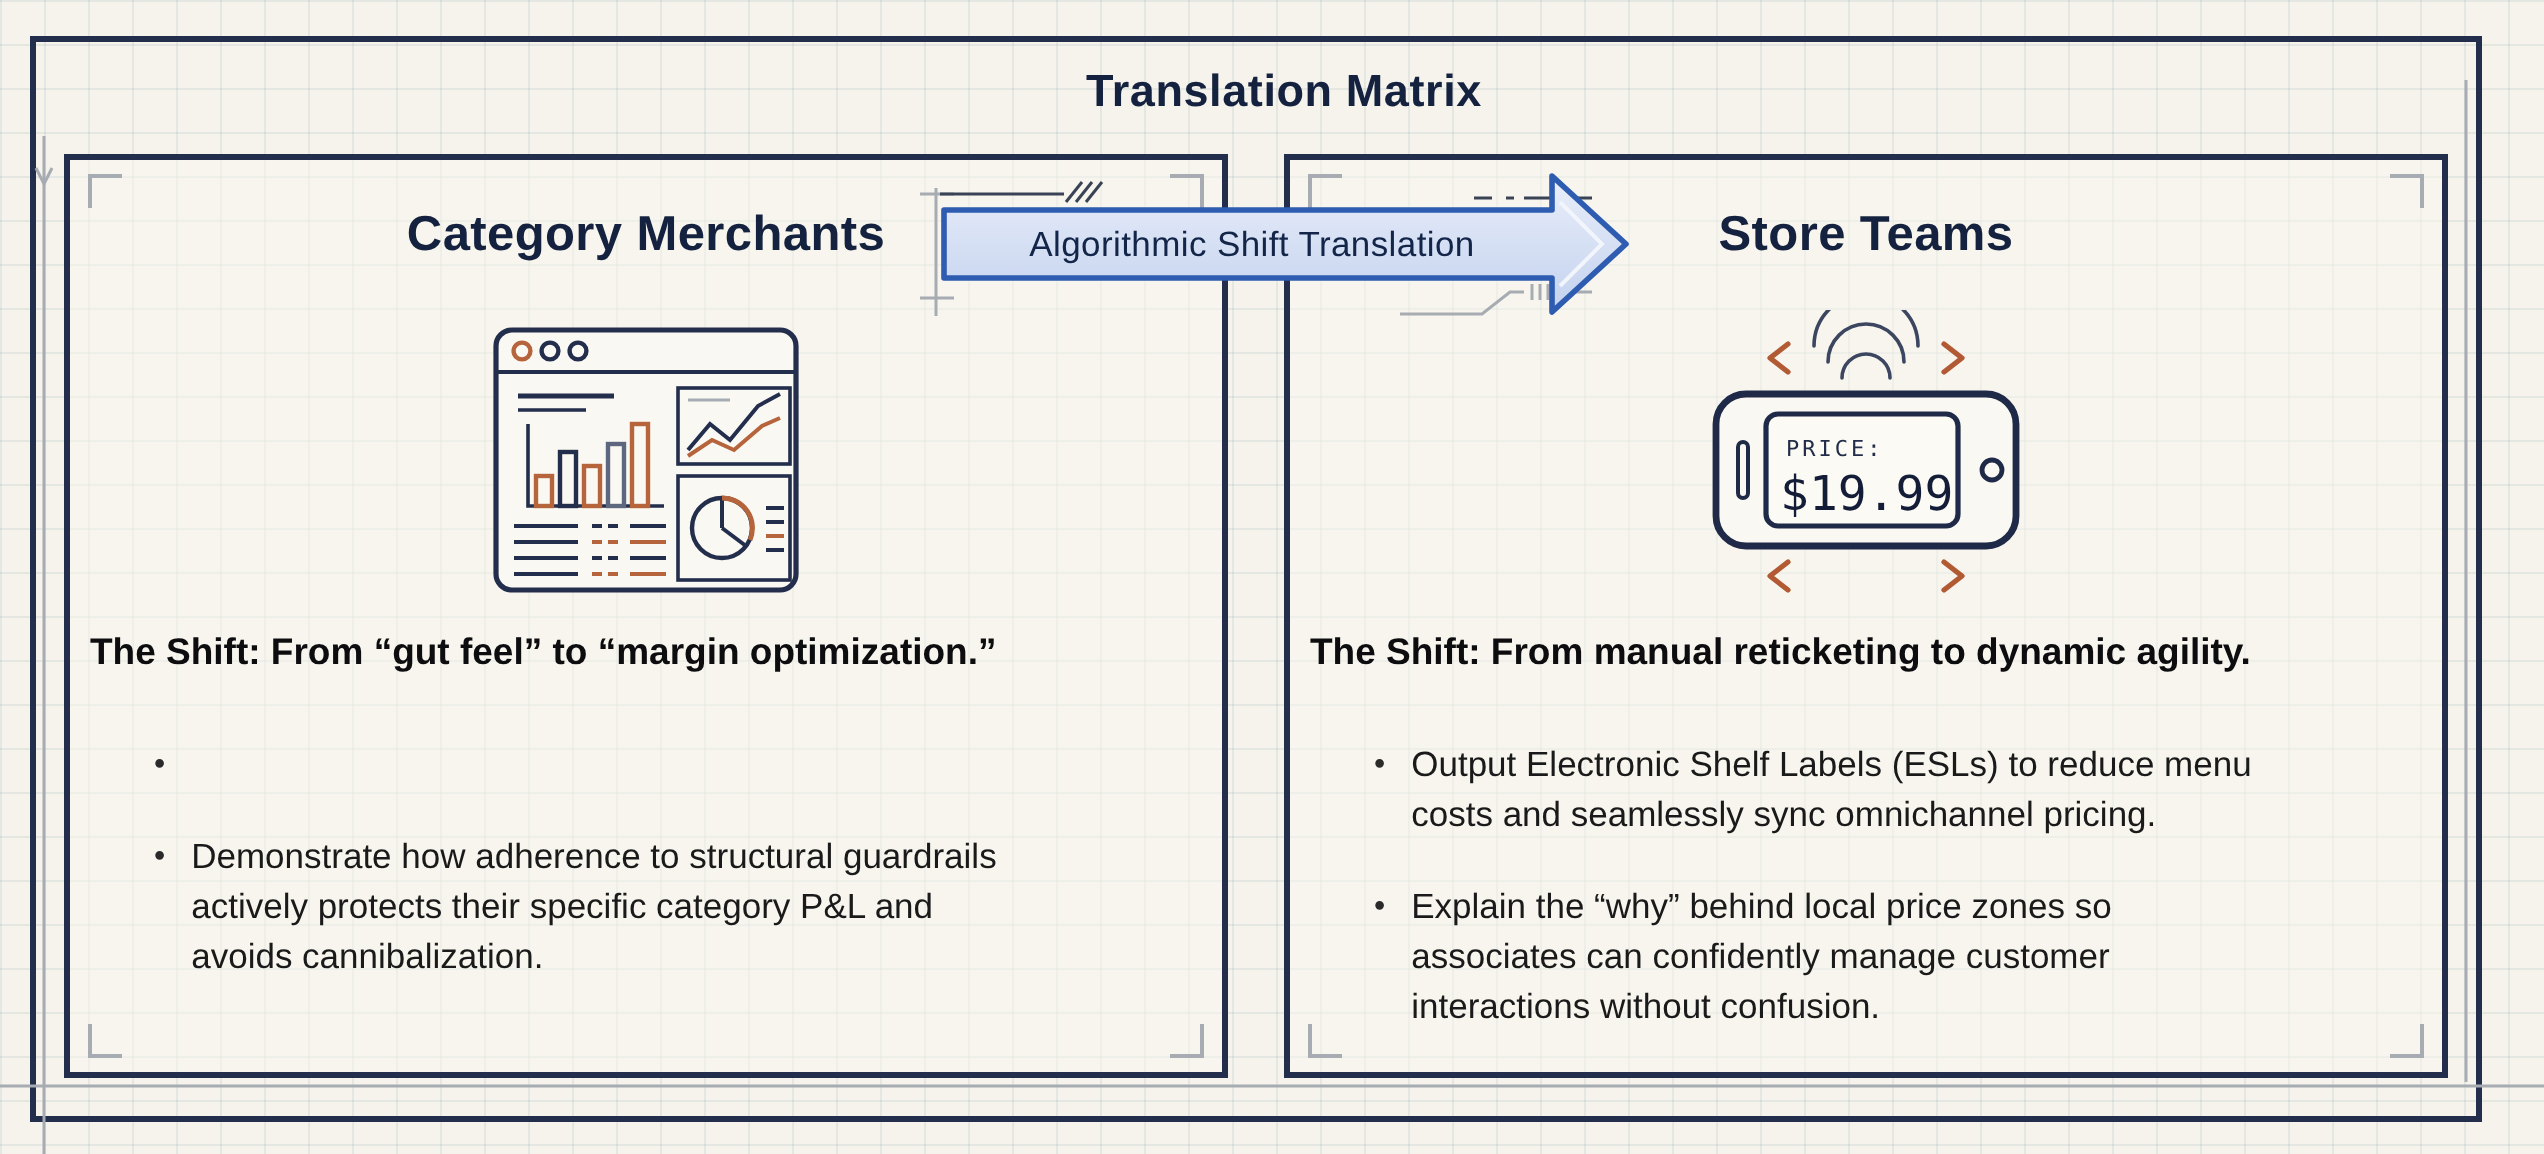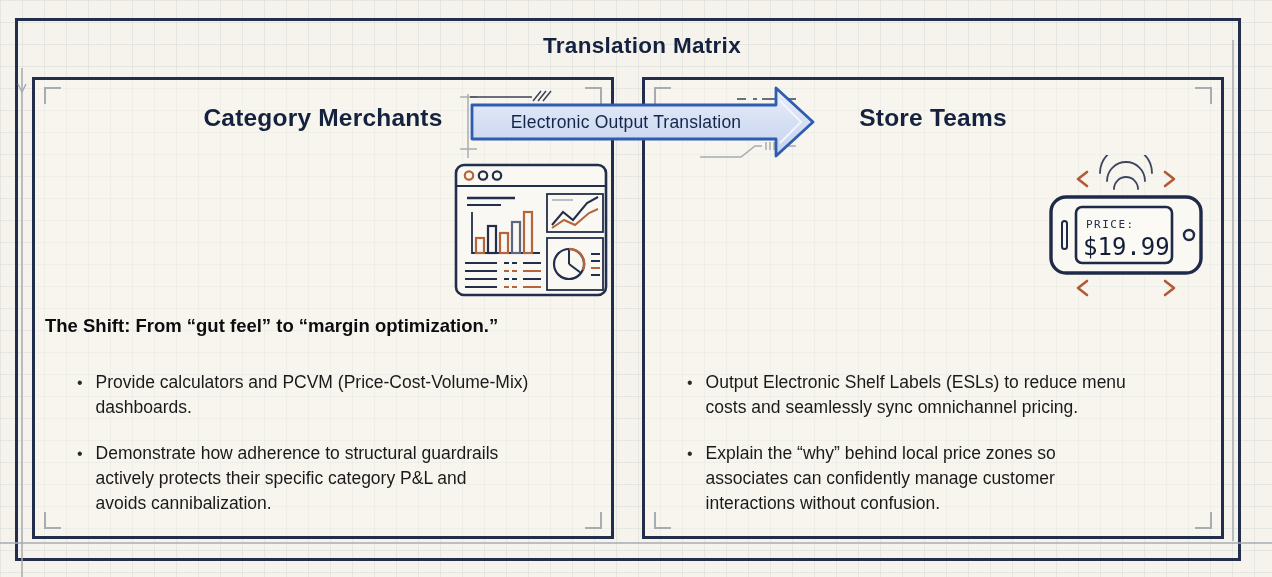--- a/index.html
+++ b/index.html
@@ -31,21 +31,21 @@
   .bk.tl{left:9px;top:7px;border-left-width:2px;border-top-width:2px;}
   .bk.tr{right:9px;top:7px;border-right-width:2px;border-top-width:2px;}
   .bk.bl{left:9px;bottom:7px;border-left-width:2px;border-bottom-width:2px;}
   .bk.br{right:9px;bottom:7px;border-right-width:2px;border-bottom-width:2px;}
   .panel-header{
     position:absolute;top:24px;left:0;right:0;text-align:center;
     font-size:24.5px;font-weight:800;color:#15223f;letter-spacing:.2px;
   }
   .icon-wrap{
     position:absolute;top:80px;left:0;right:0;height:140px;
-    display:flex;align-items:center;justify-content:flex-end;
+    display:flex;align-items:center;justify-content:center;
   }
   .shift{
     position:absolute;top:235px;left:10px;right:10px;
     font-size:18.5px;font-weight:700;color:#0d0d10;white-space:pre-line;
   }
   .bullets{position:absolute;top:290px;left:42px;right:20px;}
   .bullet{display:flex;margin-bottom:21px;}
   .bullet .dot{font-size:16px;line-height:25px;color:#2a2a2a;margin-right:13px;}
   .bullet .btxt{
     font-size:17.5px;line-height:25px;color:#1a1a1a;white-space:pre-line;
@@ -125,22 +125,20 @@
         <line x1="72" y1="125" x2="90" y2="125" stroke="#b5643c"></line>
       </g>
     </svg>
   </div>
 
   <div class="shift">The Shift: From “gut feel” to “margin optimization.”</div>
 
   <div class="bullets">
     <div class="bullet">
       <span class="dot">•</span>
-      <span class="btxt">Provide calculators and PCVM (Price-Cost-Volume-Mix)
-dashboards.</span>
     </div>
     <div class="bullet">
       <span class="dot">•</span>
       <span class="btxt">Demonstrate how adherence to structural guardrails
 actively protects their specific category P&amp;L and
 avoids cannibalization.</span>
     </div>
   </div>
 </div>
 
@@ -171,20 +169,21 @@
       <rect x="20" y="42" width="150" height="76" rx="15" fill="#faf8f2" stroke="#1e2a47" stroke-width="3.4"></rect>
       <rect x="31" y="66" width="5" height="28" rx="2.5" fill="none" stroke="#1e2a47" stroke-width="2"></rect>
       <rect x="45" y="52" width="96" height="56" rx="6" fill="#fbfaf4" stroke="#1e2a47" stroke-width="2.6"></rect>
       <circle cx="158" cy="80" r="5" fill="none" stroke="#1e2a47" stroke-width="2.4"></circle>
 
       <text x="55" y="73" font-family="DejaVu Sans Mono, Liberation Mono, monospace" font-size="11" letter-spacing="1.5" fill="#232d4a">PRICE:</text>
       <text x="52" y="100" font-family="DejaVu Sans Mono, Liberation Mono, monospace" font-size="24" fill="#141d38">$19.99</text>
     </svg>
   </div>
 
+  <div class="shift">The Shift: From manual reticketing to dynamic agility.</div>
 
   <div class="bullets">
     <div class="bullet">
       <span class="dot">•</span>
       <span class="btxt">Output Electronic Shelf Labels (ESLs) to reduce menu
 costs and seamlessly sync omnichannel pricing.</span>
     </div>
     <div class="bullet">
       <span class="dot">•</span>
       <span class="btxt">Explain the “why” behind local price zones so
@@ -227,14 +226,14 @@
   <svg width="350" height="74" viewBox="0 0 350 74">
     <defs>
       <linearGradient id="ag" x1="0" y1="0" x2="0" y2="1">
         <stop offset="0" stop-color="#e9eefa"></stop>
         <stop offset="1" stop-color="#c3d2ee"></stop>
       </linearGradient>
     </defs>
     <polygon points="4,20 308,20 308,3 345,37 308,71 308,54 4,54" fill="url(#ag)" stroke="#2e5cb0" stroke-width="2.8" stroke-linejoin="round"></polygon>
     <polyline points="312,16 333,37 312,58" fill="none" stroke="#f2f5fc" stroke-width="2"></polyline>
   </svg>
-  <div class="arrow-label">Electronic Output Translation</div>
+  <div class="arrow-label">Algorithmic Shift Translation</div>
 </div>
 
 </body></html>

